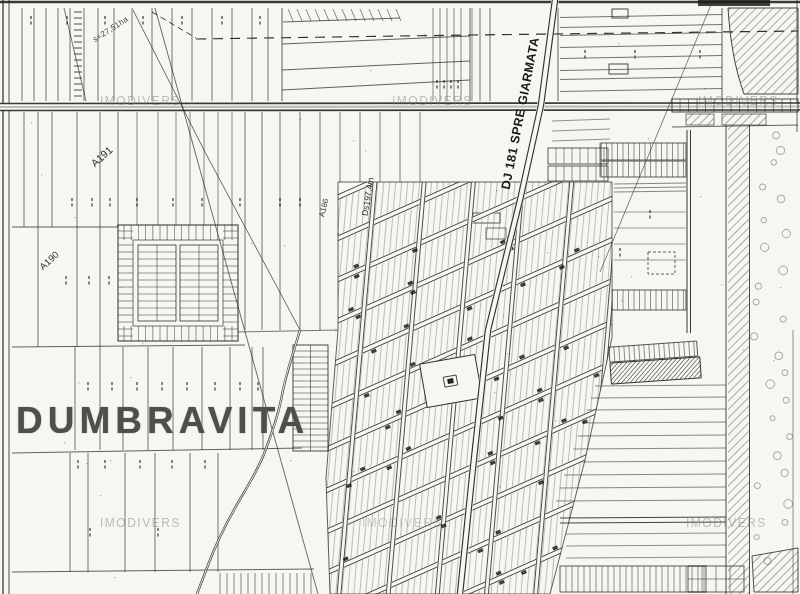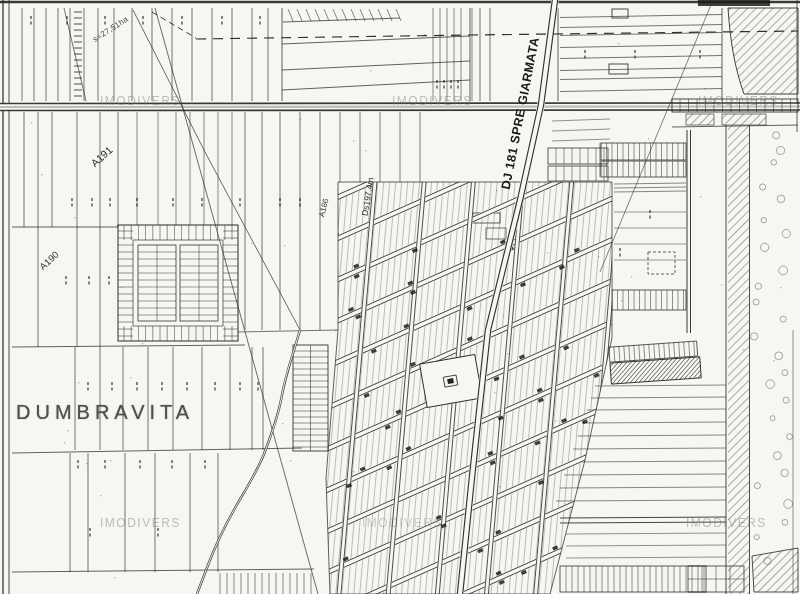--- a/index.html
+++ b/index.html
@@ -4,21 +4,21 @@
 <style>
   html,body{margin:0;padding:0;background:#ffffff;}
   .stage{
     position:relative;width:800px;height:594px;overflow:hidden;
     background:#f6f6f3;
     font-family:"Liberation Sans",sans-serif;
   }
   svg{position:absolute;left:0;top:0;}
   .lbl{position:absolute;white-space:nowrap;color:#26261f;line-height:1;}
   .lbl-title{
-    left:16px;top:402px;font-size:20px;font-weight:normal;letter-spacing:5px;
+    left:16px;top:402px;font-size:37px;font-weight:bold;letter-spacing:5px;
     color:#4e4e4c;text-shadow:0 0 1.2px rgba(90,90,88,.75);
   }
   .lbl-road{
     left:512px;top:178px;font-size:12.5px;font-weight:bold;letter-spacing:.4px;
     color:#19191.7;color:#1a1a17;transform-origin:0 100%;transform:rotate(-79deg);
   }
   .lbl-a191{left:96px;top:158px;font-size:10.5px;color:#2e2e2b;transform-origin:0 100%;transform:rotate(-42deg);}
   .lbl-a190{left:44px;top:262px;font-size:9.5px;color:#33332f;transform-origin:0 100%;transform:rotate(-42deg);}
   .lbl-a186{left:326px;top:210px;font-size:8px;color:#3a3a36;transform-origin:0 100%;transform:rotate(-76deg);}
   .lbl-ds{left:369px;top:208px;font-size:8.5px;color:#2e2e2b;transform-origin:0 100%;transform:rotate(-81deg);}

